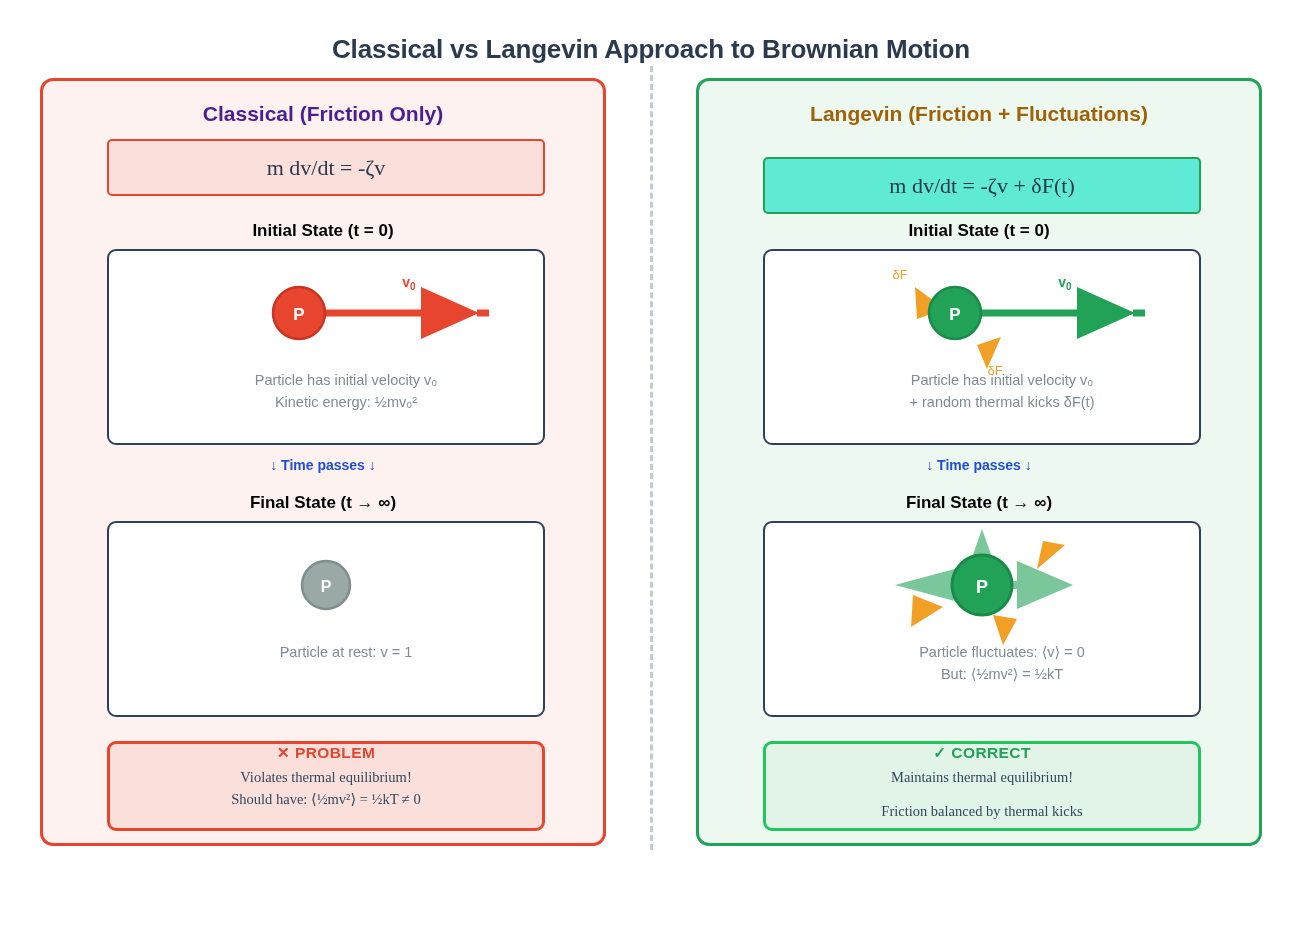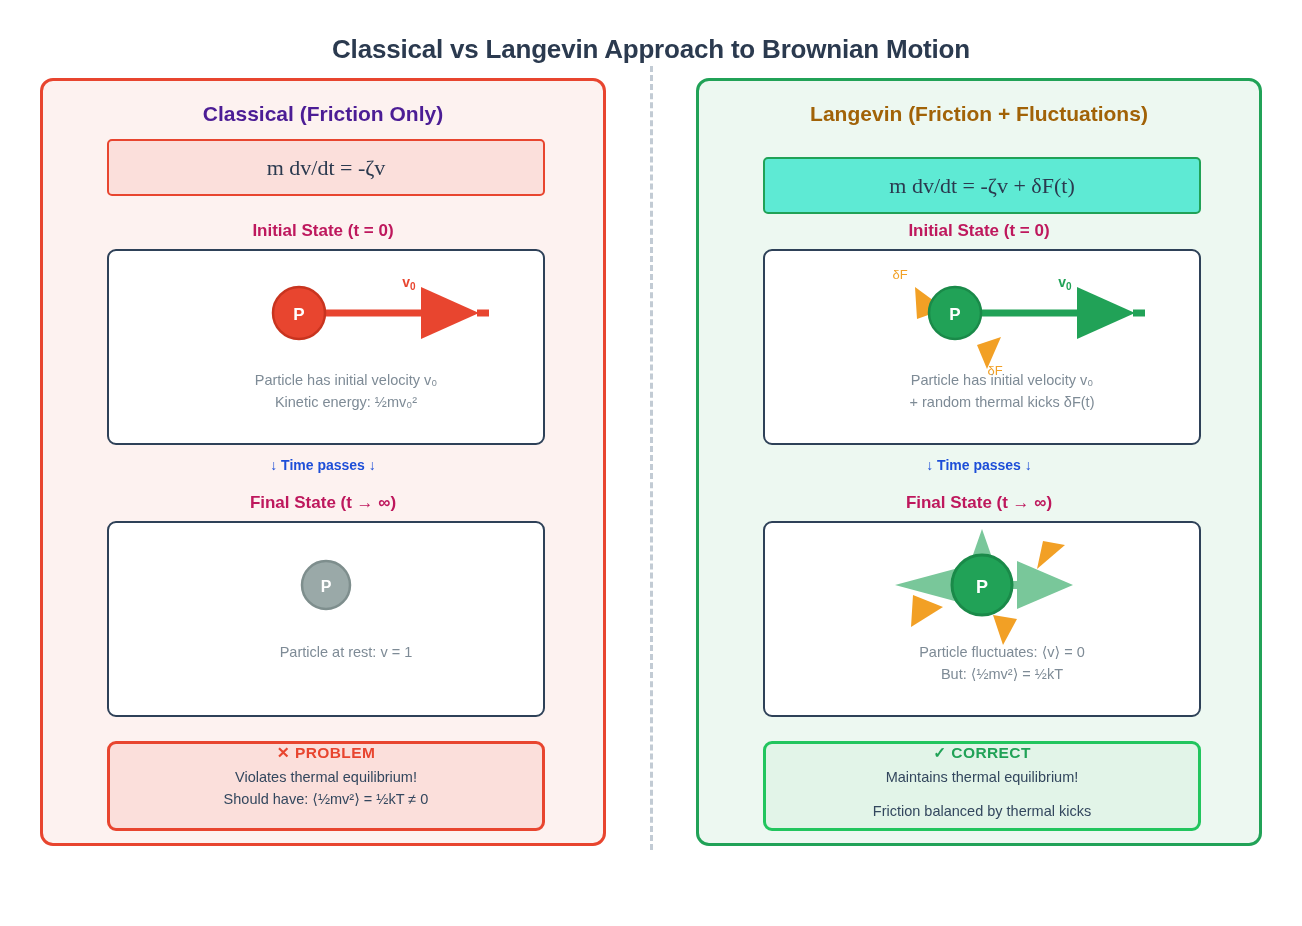--- a/index.html
+++ b/index.html
@@ -61,21 +61,21 @@
   .panel.left  .equation { background: #fbdfdb; border: 2px solid #e8452f; }
   .panel.right .equation { background: #5eead4; border: 2px solid #21a257; margin-top: 18px; }
 
   
   .state-heading {
     position: absolute;
     left: 0; width: 100%;
     text-align: center;
     font-size: 17px;
     font-weight: bold;
-    color: #be185d;
+    color: #000000;
   }
   .heading-initial { top: 140px; }
   .heading-final   { top: 412px; }
 
   .time-passes {
     position: absolute;
     top: 376px; left: 0; width: 100%;
     text-align: center;
     font-size: 14px;
     font-weight: bold;
@@ -120,21 +120,21 @@
     padding-top: 0;
   }
   .panel.left  .verdict { background: #fbdfdb; border: 3px solid #e8452f; }
   .panel.right .verdict { background: #e2f4e8; border: 3px solid #22c55e; }
   .verdict-title {
     font-size: 15.5px; font-weight: bold; letter-spacing: .4px;
   }
   .panel.left  .verdict-title { color: #e8452f; }
   .panel.right .verdict-title { color: #21a257; }
   .verdict-line {
-    font-size: 14.5px; color: #33475e; line-height: 22px; margin-top: 4px;
+    font-size: 14.5px; color: #33475e; line-height: 22px; margin-top: 4px; font-family: Liberation Serif, serif;
   }
 
   
   .divider {
     position: absolute;
     left: 650px; top: 66px;
     width: 0; height: 784px;
     border-left: 3px dashed #c2cbd4;
   }
 

